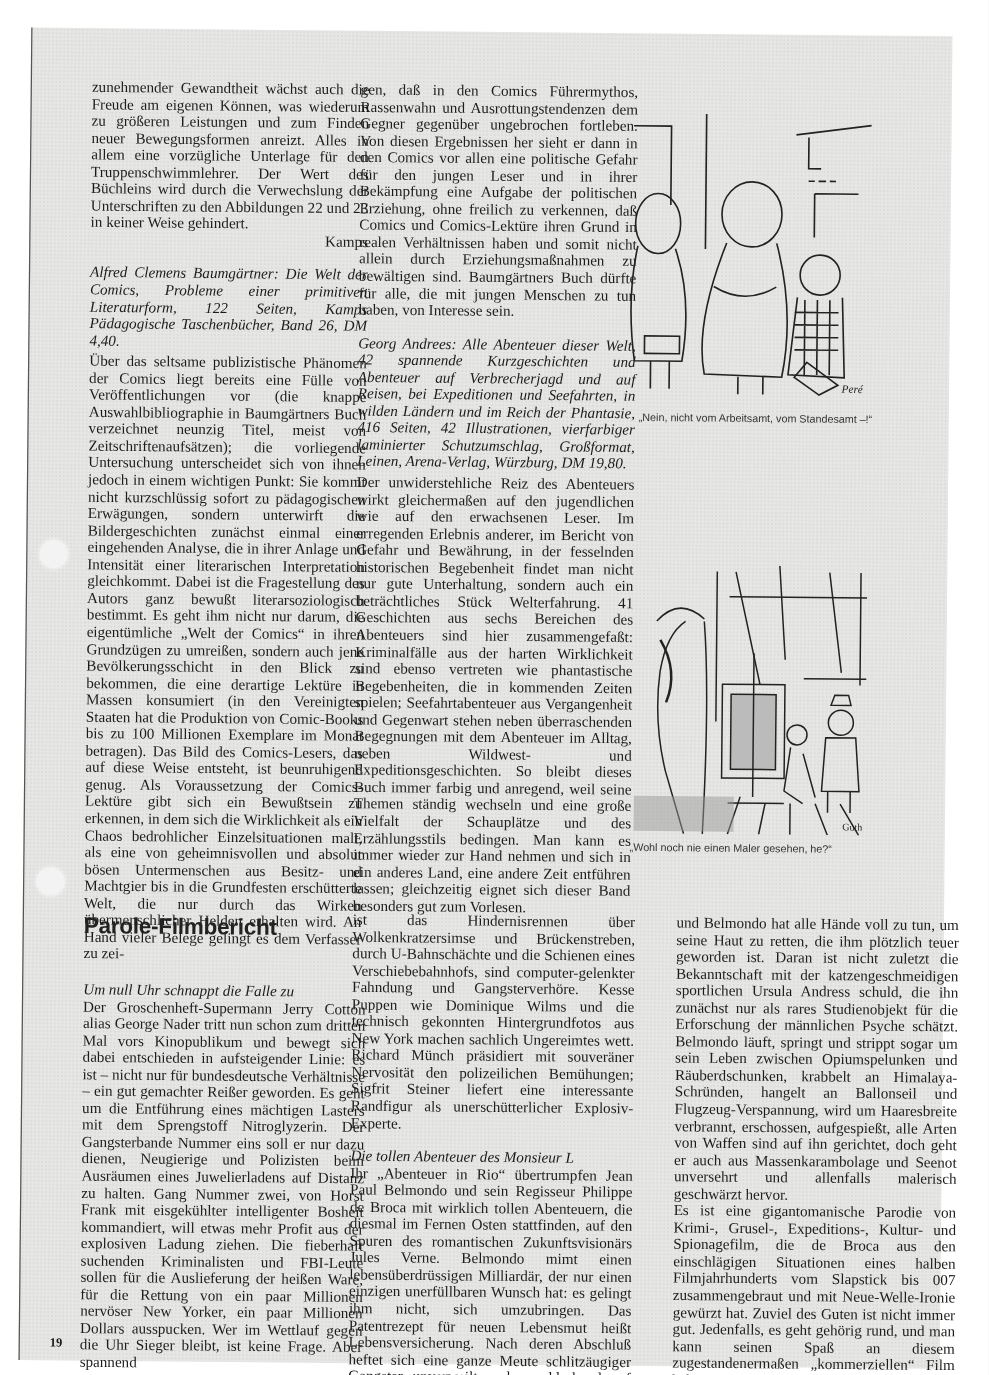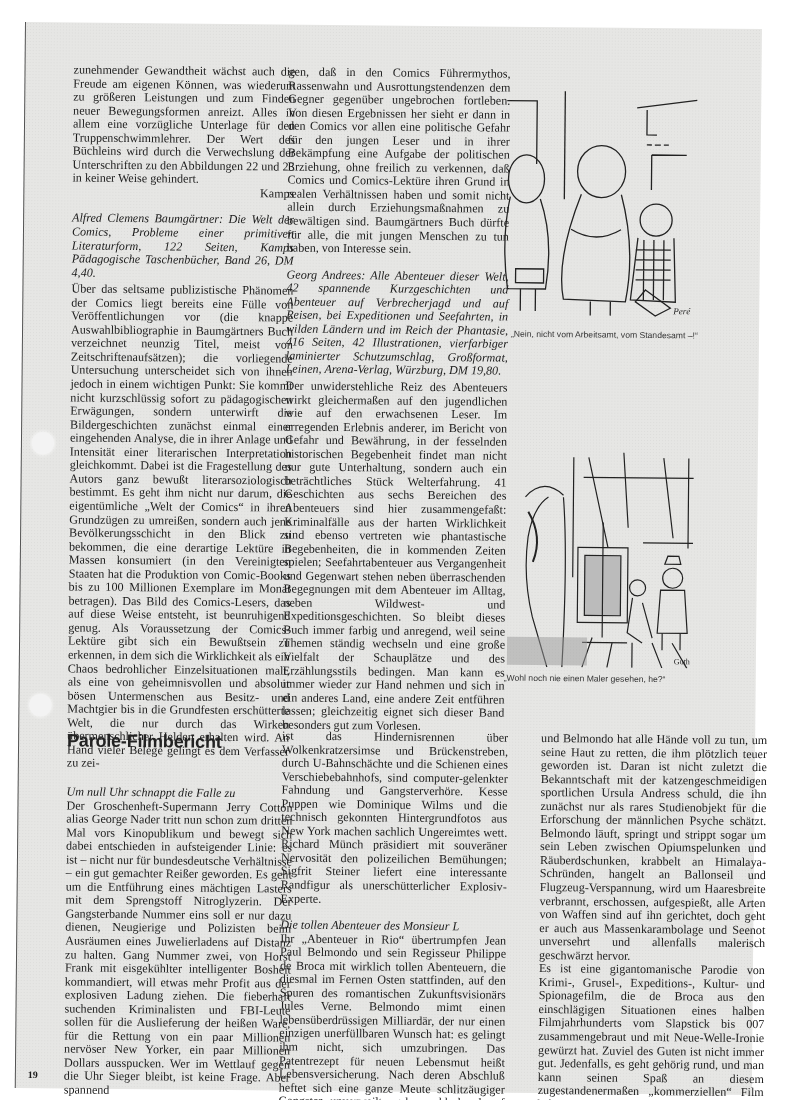--- a/index.html
+++ b/index.html
@@ -12,21 +12,21 @@
   .col p + p{margin-top:0;}
   .it{font-style:italic;}
   .gap{height:13px;}
   .sig{display:flex;justify-content:space-between;}
   #c1{left:48px;top:41px;width:222px;}
   #c2{left:263px;top:41px;width:222px;}
   #c4{left:48px;top:763px;width:226px;}
   #c5{left:263px;top:705px;width:226px;}
   #c6{left:522px;top:705px;width:226px;}
   .headline{position:absolute;left:48px;top:708px;font-family:"Liberation Sans","DejaVu Sans",sans-serif;font-weight:bold;font-size:18px;color:#222;letter-spacing:-0.2px;}
-  .pagenum{position:absolute;left:12px;top:1047px;font-size:10px;font-weight:bold;}
+  .pagenum{position:absolute;left:24px;top:1047px;font-size:10px;font-weight:bold;}
   .cartoon{position:absolute;background:transparent;}
   .cap{position:absolute;font-family:"Liberation Sans","DejaVu Sans",sans-serif;font-size:8.6px;color:#333;white-space:nowrap;}
   svg{display:block;}
   .hole{position:absolute;width:22px;height:22px;border-radius:50%;background:#f3f3f3;box-shadow:0 0 4px #fff;}
 </style>
 </head>
 <body>
 
 <div class="page">
 

